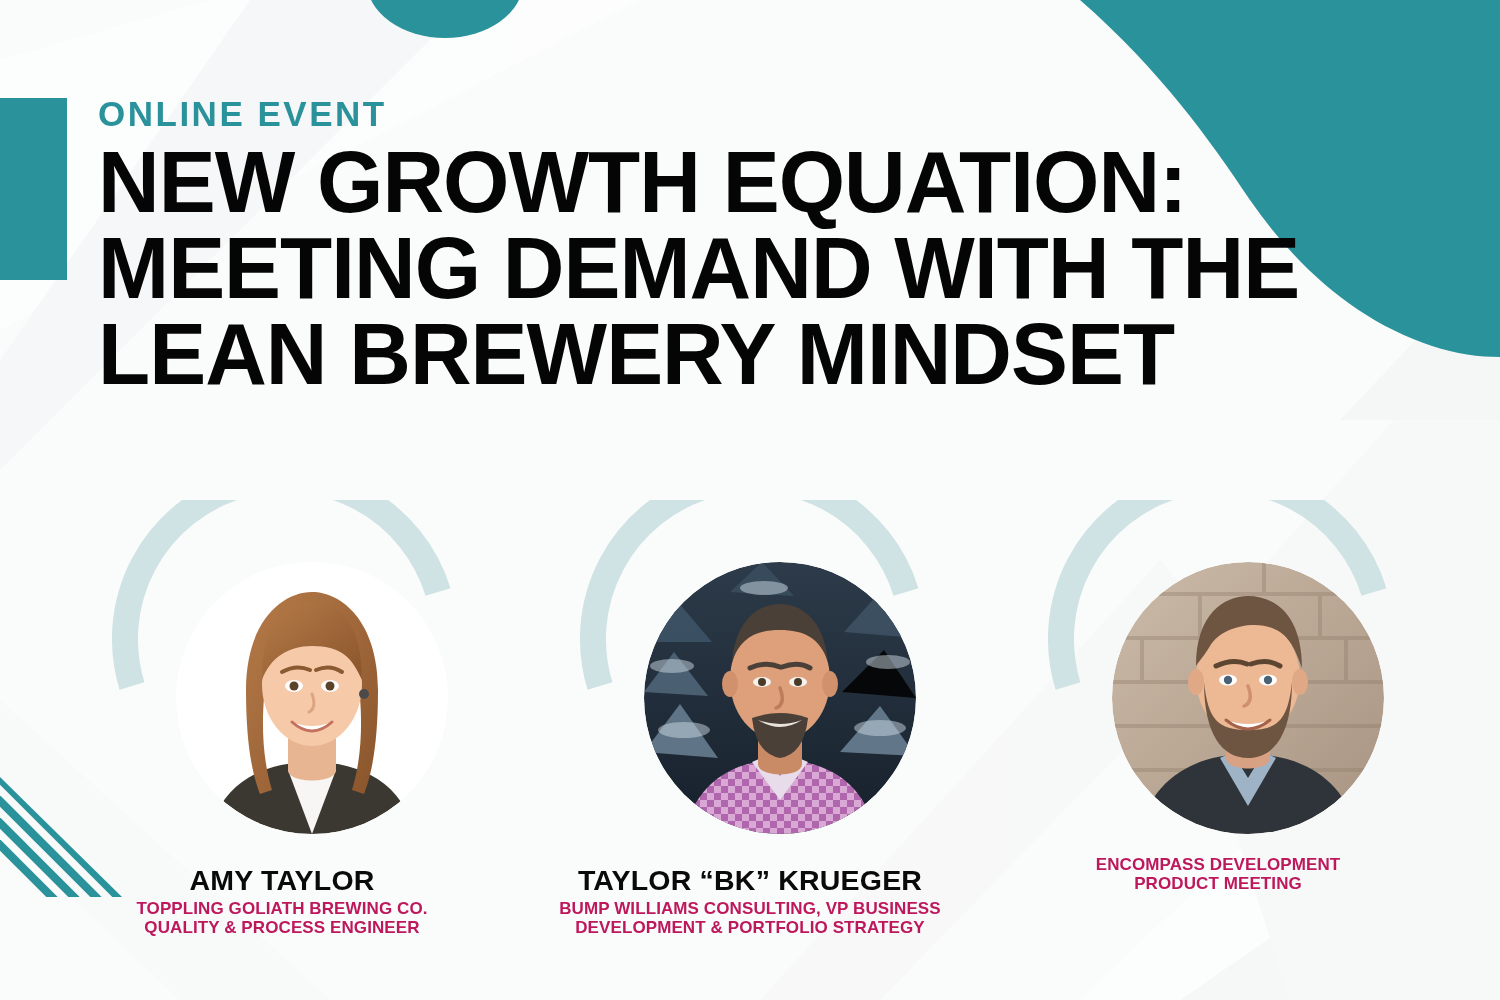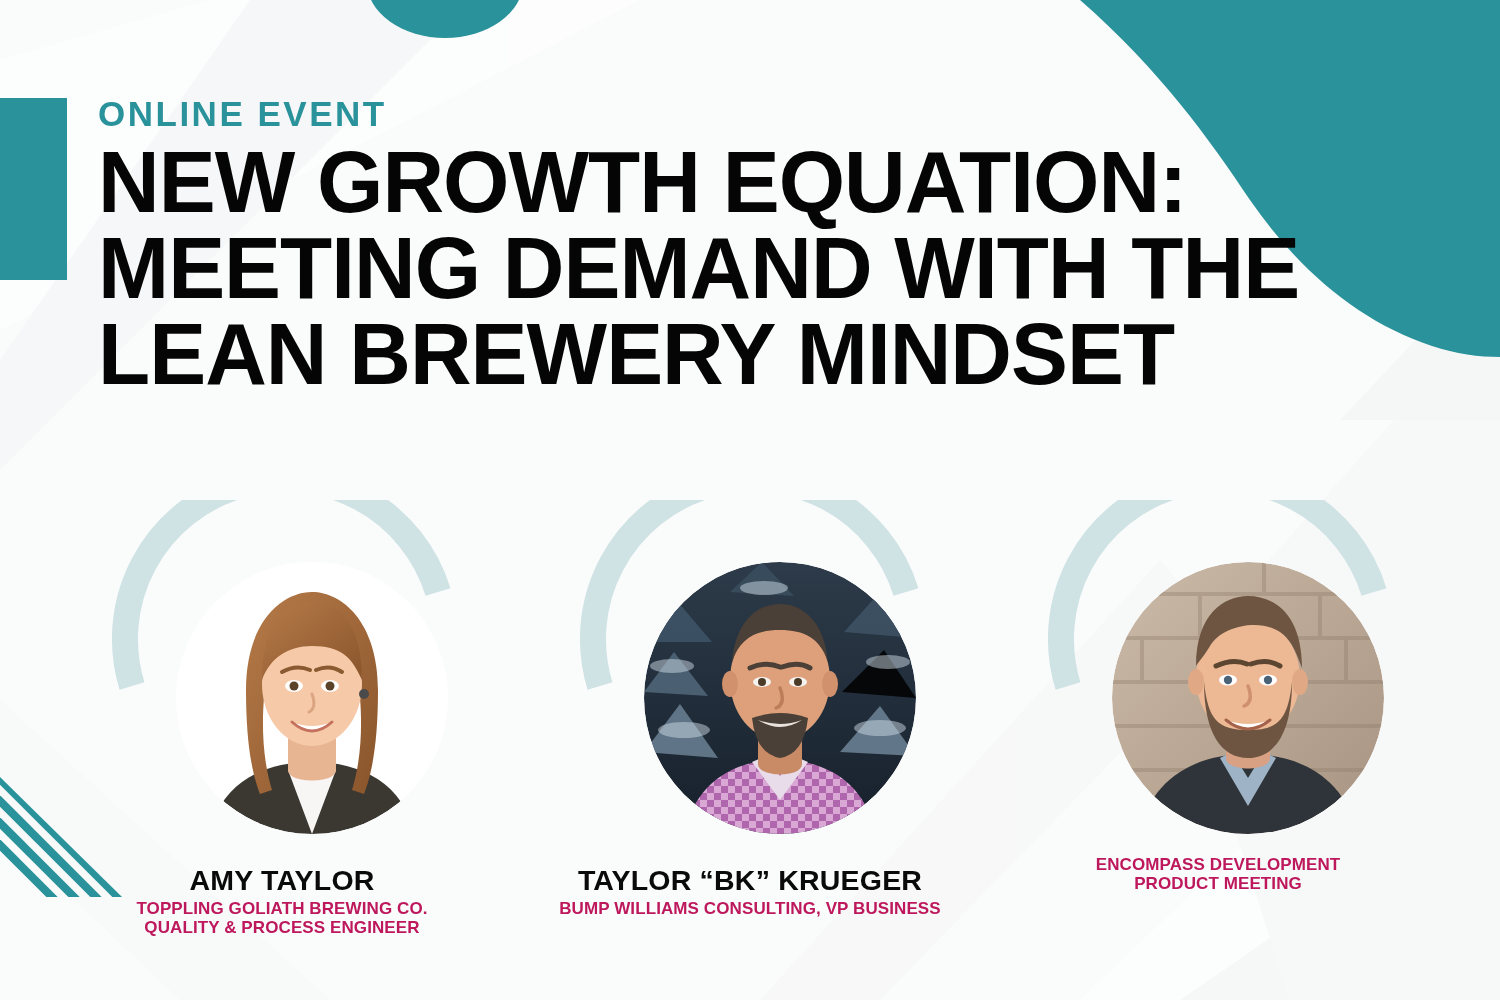--- a/index.html
+++ b/index.html
@@ -239,20 +239,21 @@
 
               <path d="M108 156 q28 -10 56 0 q-4 36 -28 40 q-24 -4 -28 -40 Z" fill="#4a4038"></path>
               <path d="M114 158 q22 14 44 0 q-22 8 -44 0 Z" fill="#e8e2dc"></path>
             </g>
           </svg>
         </div>
       </div>
       <p class="sp-name">TAYLOR “BK” KRUEGER</p>
       <p class="sp-role">
         <span>BUMP WILLIAMS CONSULTING, VP BUSINESS</span><br>
+        <span>DEVELOPMENT &amp; PORTFOLIO STRATEGY</span>
       </p>
     </div>
 
     <div class="speaker">
       <div class="portrait-wrap">
         <svg class="ring-arc" viewBox="0 0 348 352">
           <path d="M330 92 A150 150 0 0 0 24 186" fill="none" stroke="#cfe2e4" stroke-width="26"></path>
         </svg>
         <div class="avatar">
           <svg viewBox="0 0 272 272">

